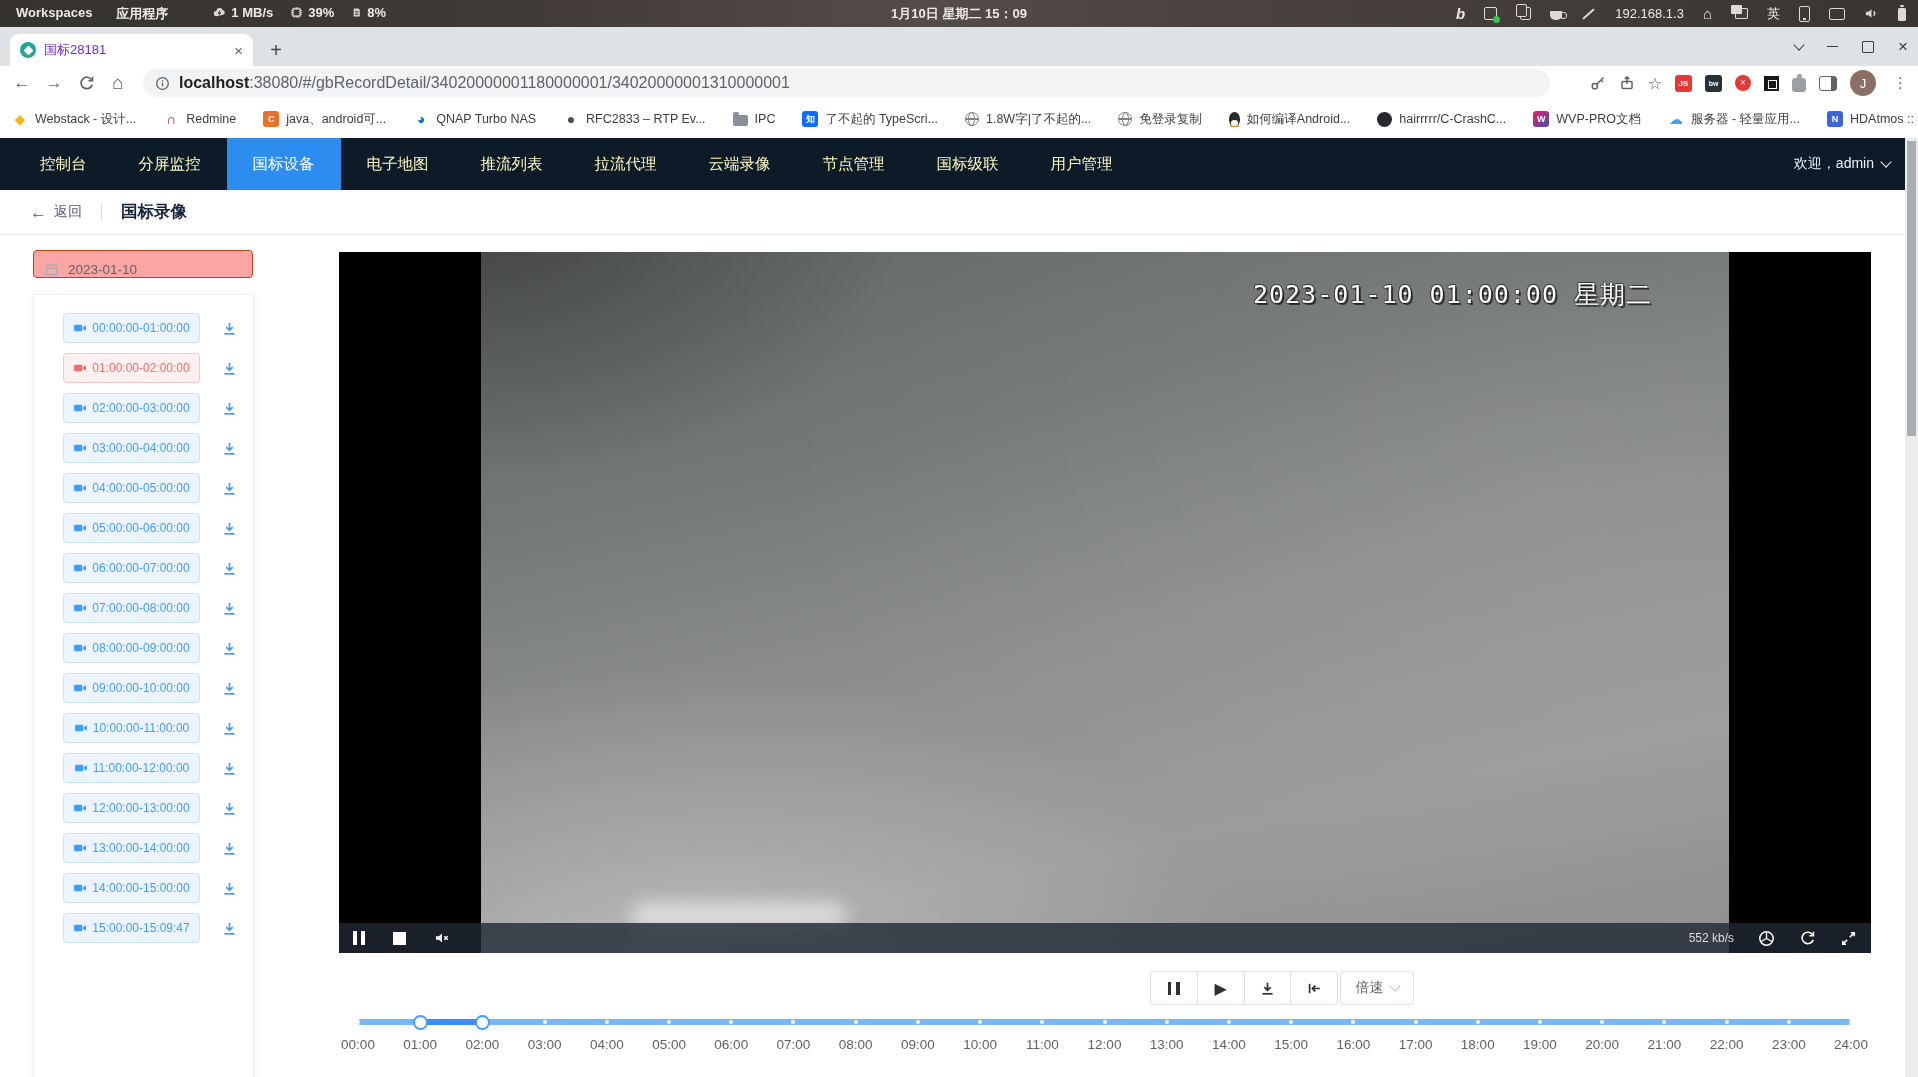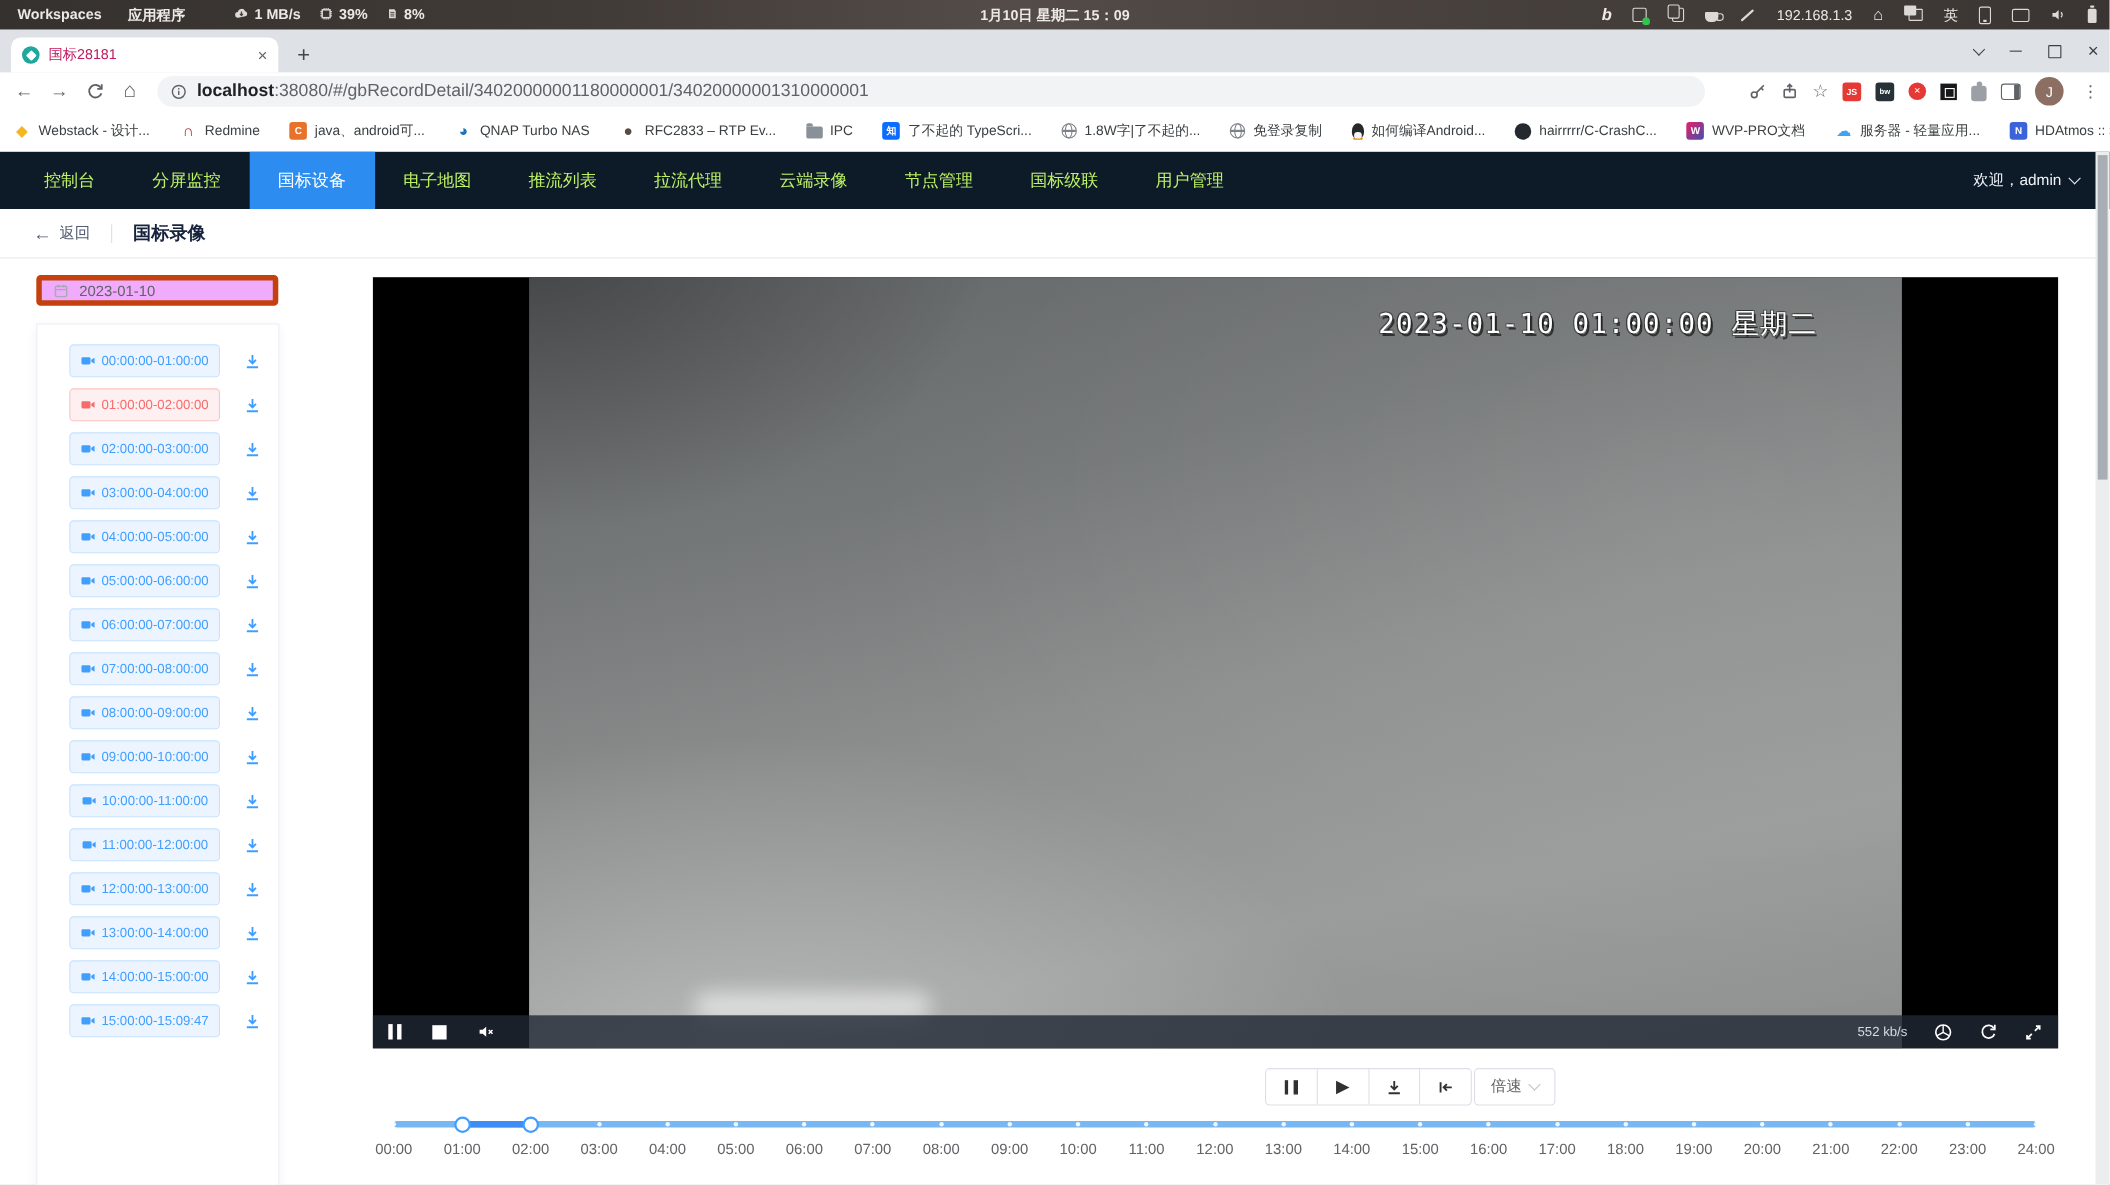--- a/index.html
+++ b/index.html
@@ -34,21 +34,21 @@
   .i-monitor{width:14px;height:10px;border:1.5px solid #dcd9d6;border-radius:2px}
   .i-batt{width:8px;height:13px;background:#dcd9d6;border-radius:1.5px;position:relative;margin-top:1px}
   .i-batt::before{content:'';position:absolute;top:-3px;left:2px;width:4px;height:2px;background:#dcd9d6;border-radius:1px}
 
   
   #tabstrip{position:absolute;left:0;top:27px;width:100%;height:39px;background:#dee1e6}
   .tab{position:absolute;left:10px;top:7px;width:243px;height:32px;background:#fff;border-radius:9px 9px 0 0;
        display:flex;align-items:center;padding:0 10px;box-sizing:border-box;gap:8px}
   .favicon{width:16px;height:16px;border-radius:50%;background:#1fa79e;position:relative;flex:0 0 auto}
   .favicon::after{content:'';position:absolute;left:4.5px;top:4.5px;width:7px;height:7px;background:#fff;transform:rotate(45deg);border-radius:1px}
-  .tab-title{font-size:13px;color:#be185d;flex:1;white-space:nowrap;overflow:hidden}
+  .tab-title{font-size:13px;color:#6d28d9;flex:1;white-space:nowrap;overflow:hidden}
   .tab-close{color:#5f6368;font-size:15px;line-height:15px;cursor:pointer}
   .newtab{position:absolute;left:262px;top:9px;width:28px;height:28px;color:#44474a;font-size:20px;line-height:28px;text-align:center;cursor:pointer}
   .win-controls{position:absolute;right:10px;top:0;height:100%;display:flex;align-items:center;gap:24px;color:#3c4043}
   .chev{width:7px;height:7px;border-right:1.7px solid currentColor;border-bottom:1.7px solid currentColor;transform:rotate(45deg);margin-top:-3px}
   .wc-min{width:11px;height:1.7px;background:currentColor}
   .wc-max{width:10px;height:10px;border:1.7px solid currentColor;border-radius:1px}
   .wc-close{font-size:17px;line-height:17px}
 
   
   #toolbar{position:absolute;left:0;top:66px;width:100%;height:34px;background:#fff}
@@ -87,35 +87,35 @@
   .bm-ic.globe{width:14px;height:14px;border:1.5px solid #7c8288;border-radius:50%;position:relative;box-sizing:border-box}
   .bm-ic.globe::before{content:'';position:absolute;left:50%;top:-1px;bottom:-1px;width:7px;margin-left:-3.5px;border:1.2px solid #7c8288;border-radius:50%;box-sizing:border-box}
   .bm-ic.globe::after{content:'';position:absolute;left:0;right:0;top:50%;height:1.2px;margin-top:-0.6px;background:#7c8288}
   .bm-ic.penguin{width:11px;height:14px;background:#26282b;border-radius:50% 50% 42% 42%;position:relative}
   .bm-ic.penguin::after{content:'';position:absolute;bottom:0;left:2px;right:2px;height:6px;background:#f4f5f6;border-radius:45% 45% 40% 40%}
   .bm-ic.penguin::before{content:'';position:absolute;bottom:-1px;left:1px;right:1px;height:2px;background:#e8900c;border-radius:2px}
 
   
   #navbar{position:absolute;left:0;top:138px;width:100%;height:52px;background:#0d1a28;display:flex;align-items:center}
   #nav-items{display:flex;height:100%;padding-left:14px}
-  .nav-item{height:100%;display:flex;align-items:center;padding:0 26px;color:#bef264;font-size:15.5px;cursor:pointer;white-space:nowrap}
+  .nav-item{height:100%;display:flex;align-items:center;padding:0 26px;color:#fef9c3;font-size:15.5px;cursor:pointer;white-space:nowrap}
   .nav-item.active{background:#2d8cf0;color:#fff}
   .welcome{margin-left:auto;display:flex;align-items:center;gap:8px;color:#eef2f7;font-size:14px;padding-right:28px;cursor:pointer}
   .chev-sm{width:7px;height:7px;border-right:1.5px solid #eef2f7;border-bottom:1.5px solid #eef2f7;transform:rotate(45deg);margin-top:-4px}
 
   
   #pagehead{position:absolute;left:0;top:190px;width:100%;height:45px;background:#fff;border-bottom:1px solid #e8eaec;display:flex;align-items:center;box-sizing:border-box}
   .back{display:flex;align-items:center;gap:7px;color:#515a6e;font-size:14px;margin-left:30px;cursor:pointer}
   .back-arrow{font-size:17px;line-height:17px}
   .vdiv{width:1px;height:17px;background:#dcdee2;margin:0 19px}
   .page-title{font-size:16.5px;font-weight:700;color:#17233d}
 
   
-  .datebox{position:absolute;left:33px;top:250px;width:220px;height:28px;border:5px solid #c2410c;border-radius:4px;background:#f0abfc;
-           display:flex;align-items:center;gap:9px;padding-left:10px;box-sizing:border-box;cursor:text}
+  .datebox{position:absolute;left:33px;top:250px;width:220px;height:28px;border:1px solid #c2410c;border-radius:4px;background:#fca5a5;
+           display:flex;align-items:flex-end;gap:9px;padding-left:10px;box-sizing:border-box;cursor:text}
   .date-text{font-size:13.5px;color:#606266}
   .reccard{position:absolute;left:33px;top:294px;width:221px;height:800px;background:#fff;border:1px solid #ebeef5;
            box-shadow:0 2px 10px rgba(0,0,0,.06);box-sizing:border-box;padding-top:18px}
   .rec-row{display:flex;align-items:center;height:30px;margin:0 0 10px 29px;gap:21px}
   .rec-btn{height:30px;width:137px;border-radius:4px;border:1px solid #c6e2ff;background:#ecf5ff;color:#409eff;font-size:12px;
            display:flex;align-items:center;justify-content:center;gap:5px;cursor:pointer;padding:0;font-family:inherit}
   .rec-btn.danger{border-color:#fbc4c4;background:#fef0f0;color:#f56c6c}
   .dl-btn{color:#409eff;cursor:pointer;display:flex}
 
   

